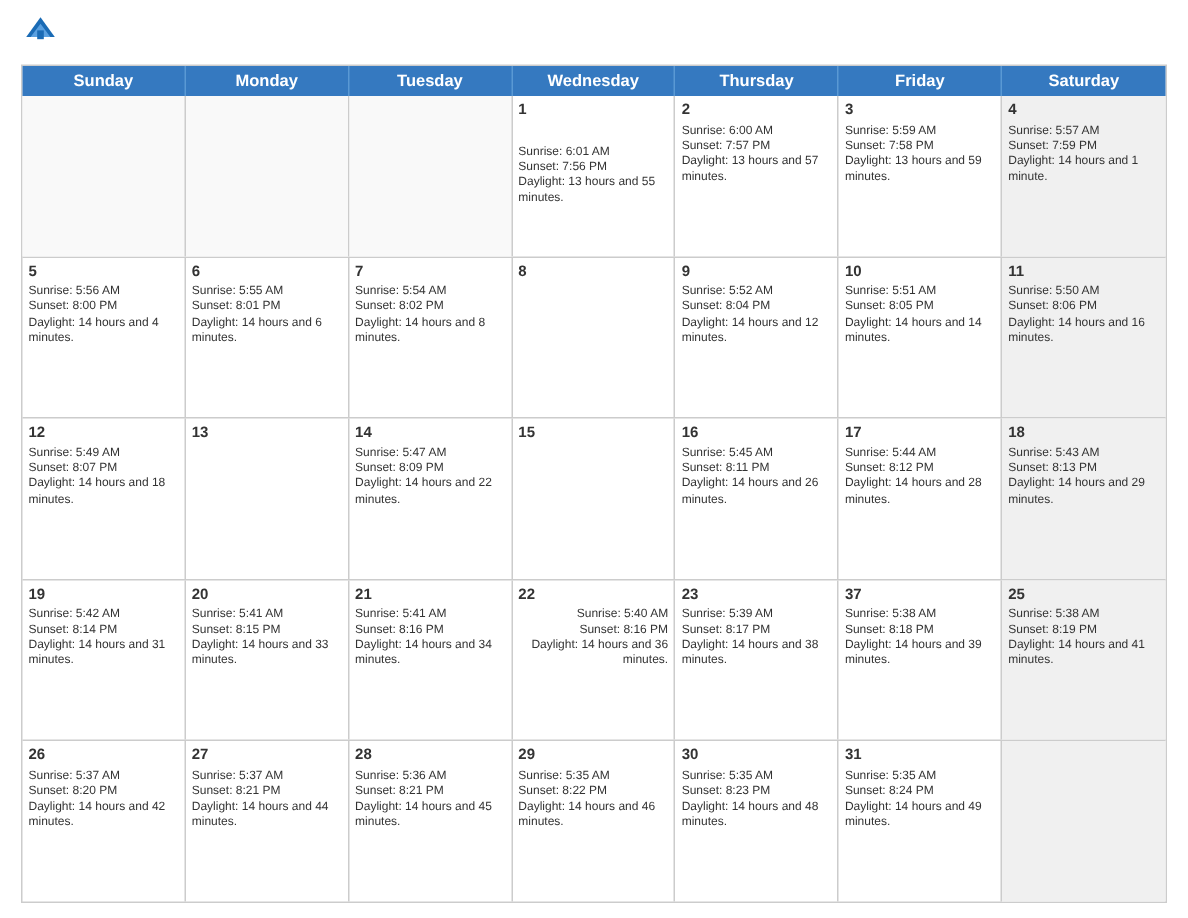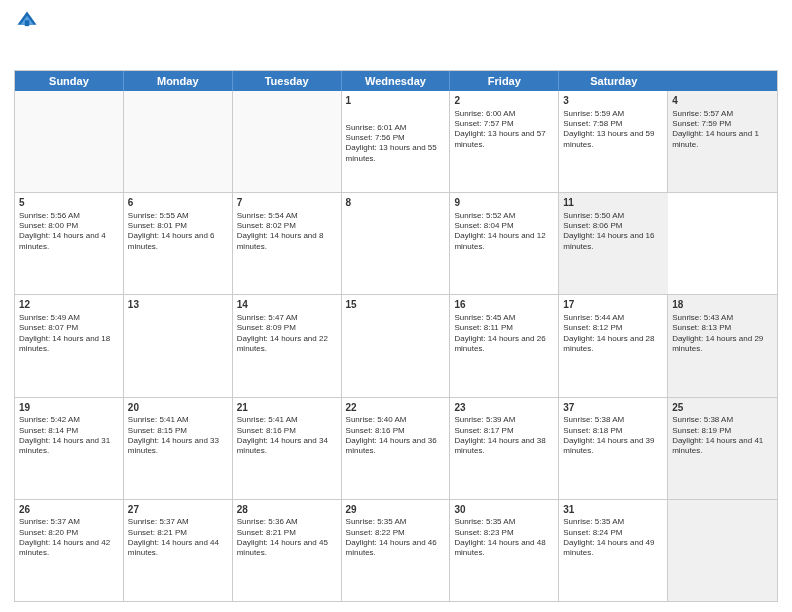--- a/index.html
+++ b/index.html
@@ -9,21 +9,20 @@
       width: 792px;
       height: 612px;
       overflow: hidden;
     }
     .page {
       width: 792px;
       height: 612px;
       padding: 10px 14px 10px 14px;
       display: flex;
       flex-direction: column;
-      gap: 28px;
     }
     .header {
       display: flex;
       justify-content: space-between;
       align-items: flex-start;
       margin-bottom: 6px;
     }
     .logo {
       display: flex;
       align-items: center;
@@ -134,20 +133,21 @@
       <div class="location"></div>
     </div>
   </div>
 
   <div class="calendar">
     <div class="cal-header-row">
     <div class="cal-header-cell">Sunday</div>
         <div class="cal-header-cell">Monday</div>
         <div class="cal-header-cell">Tuesday</div>
         <div class="cal-header-cell">Wednesday</div>
+        <div class="cal-header-cell">Thursday</div>
         <div class="cal-header-cell">Friday</div>
         <div class="cal-header-cell">Saturday</div>
       </div>
     <div class="cal-body">
     <div class="cal-week">
           <div class="cal-cell empty"></div>
           <div class="cal-cell empty"></div>
           <div class="cal-cell empty"></div>
           <div class="cal-cell">
             <div class="day-num">1</div>
@@ -195,20 +195,26 @@
           </div>
           <div class="cal-cell">
             <div class="day-num">8</div>
           </div>
           <div class="cal-cell">
             <div class="day-num">9</div>
             <div class="cell-text" style="white-space: pre-line;">Sunrise: 5:52 AM
 Sunset: 8:04 PM
 Daylight: 14 hours and 12 minutes.</div>
           </div>
+          <div class="cal-cell">
+            <div class="day-num">10</div>
+            <div class="cell-text" style="white-space: pre-line;">Sunrise: 5:51 AM
+Sunset: 8:05 PM
+Daylight: 14 hours and 14 minutes.</div>
+          </div>
           <div class="cal-cell shaded">
             <div class="day-num">11</div>
             <div class="cell-text" style="white-space: pre-line;">Sunrise: 5:50 AM
 Sunset: 8:06 PM
 Daylight: 14 hours and 16 minutes.</div>
           </div>
         </div>
         <div class="cal-week">
           <div class="cal-cell">
             <div class="day-num">12</div>
@@ -261,21 +267,21 @@
 Daylight: 14 hours and 33 minutes.</div>
           </div>
           <div class="cal-cell">
             <div class="day-num">21</div>
             <div class="cell-text" style="white-space: pre-line;">Sunrise: 5:41 AM
 Sunset: 8:16 PM
 Daylight: 14 hours and 34 minutes.</div>
           </div>
           <div class="cal-cell">
             <div class="day-num">22</div>
-            <div class="cell-text" style="white-space: pre-line;">Sunrise: 5:40 AM
+            <div class="cell-text" style="white-space: pre-line; text-align: right;">Sunrise: 5:40 AM
 Sunset: 8:16 PM
 Daylight: 14 hours and 36 minutes.</div>
           </div>
           <div class="cal-cell">
             <div class="day-num">23</div>
             <div class="cell-text" style="white-space: pre-line;">Sunrise: 5:39 AM
 Sunset: 8:17 PM
 Daylight: 14 hours and 38 minutes.</div>
           </div>
           <div class="cal-cell">

